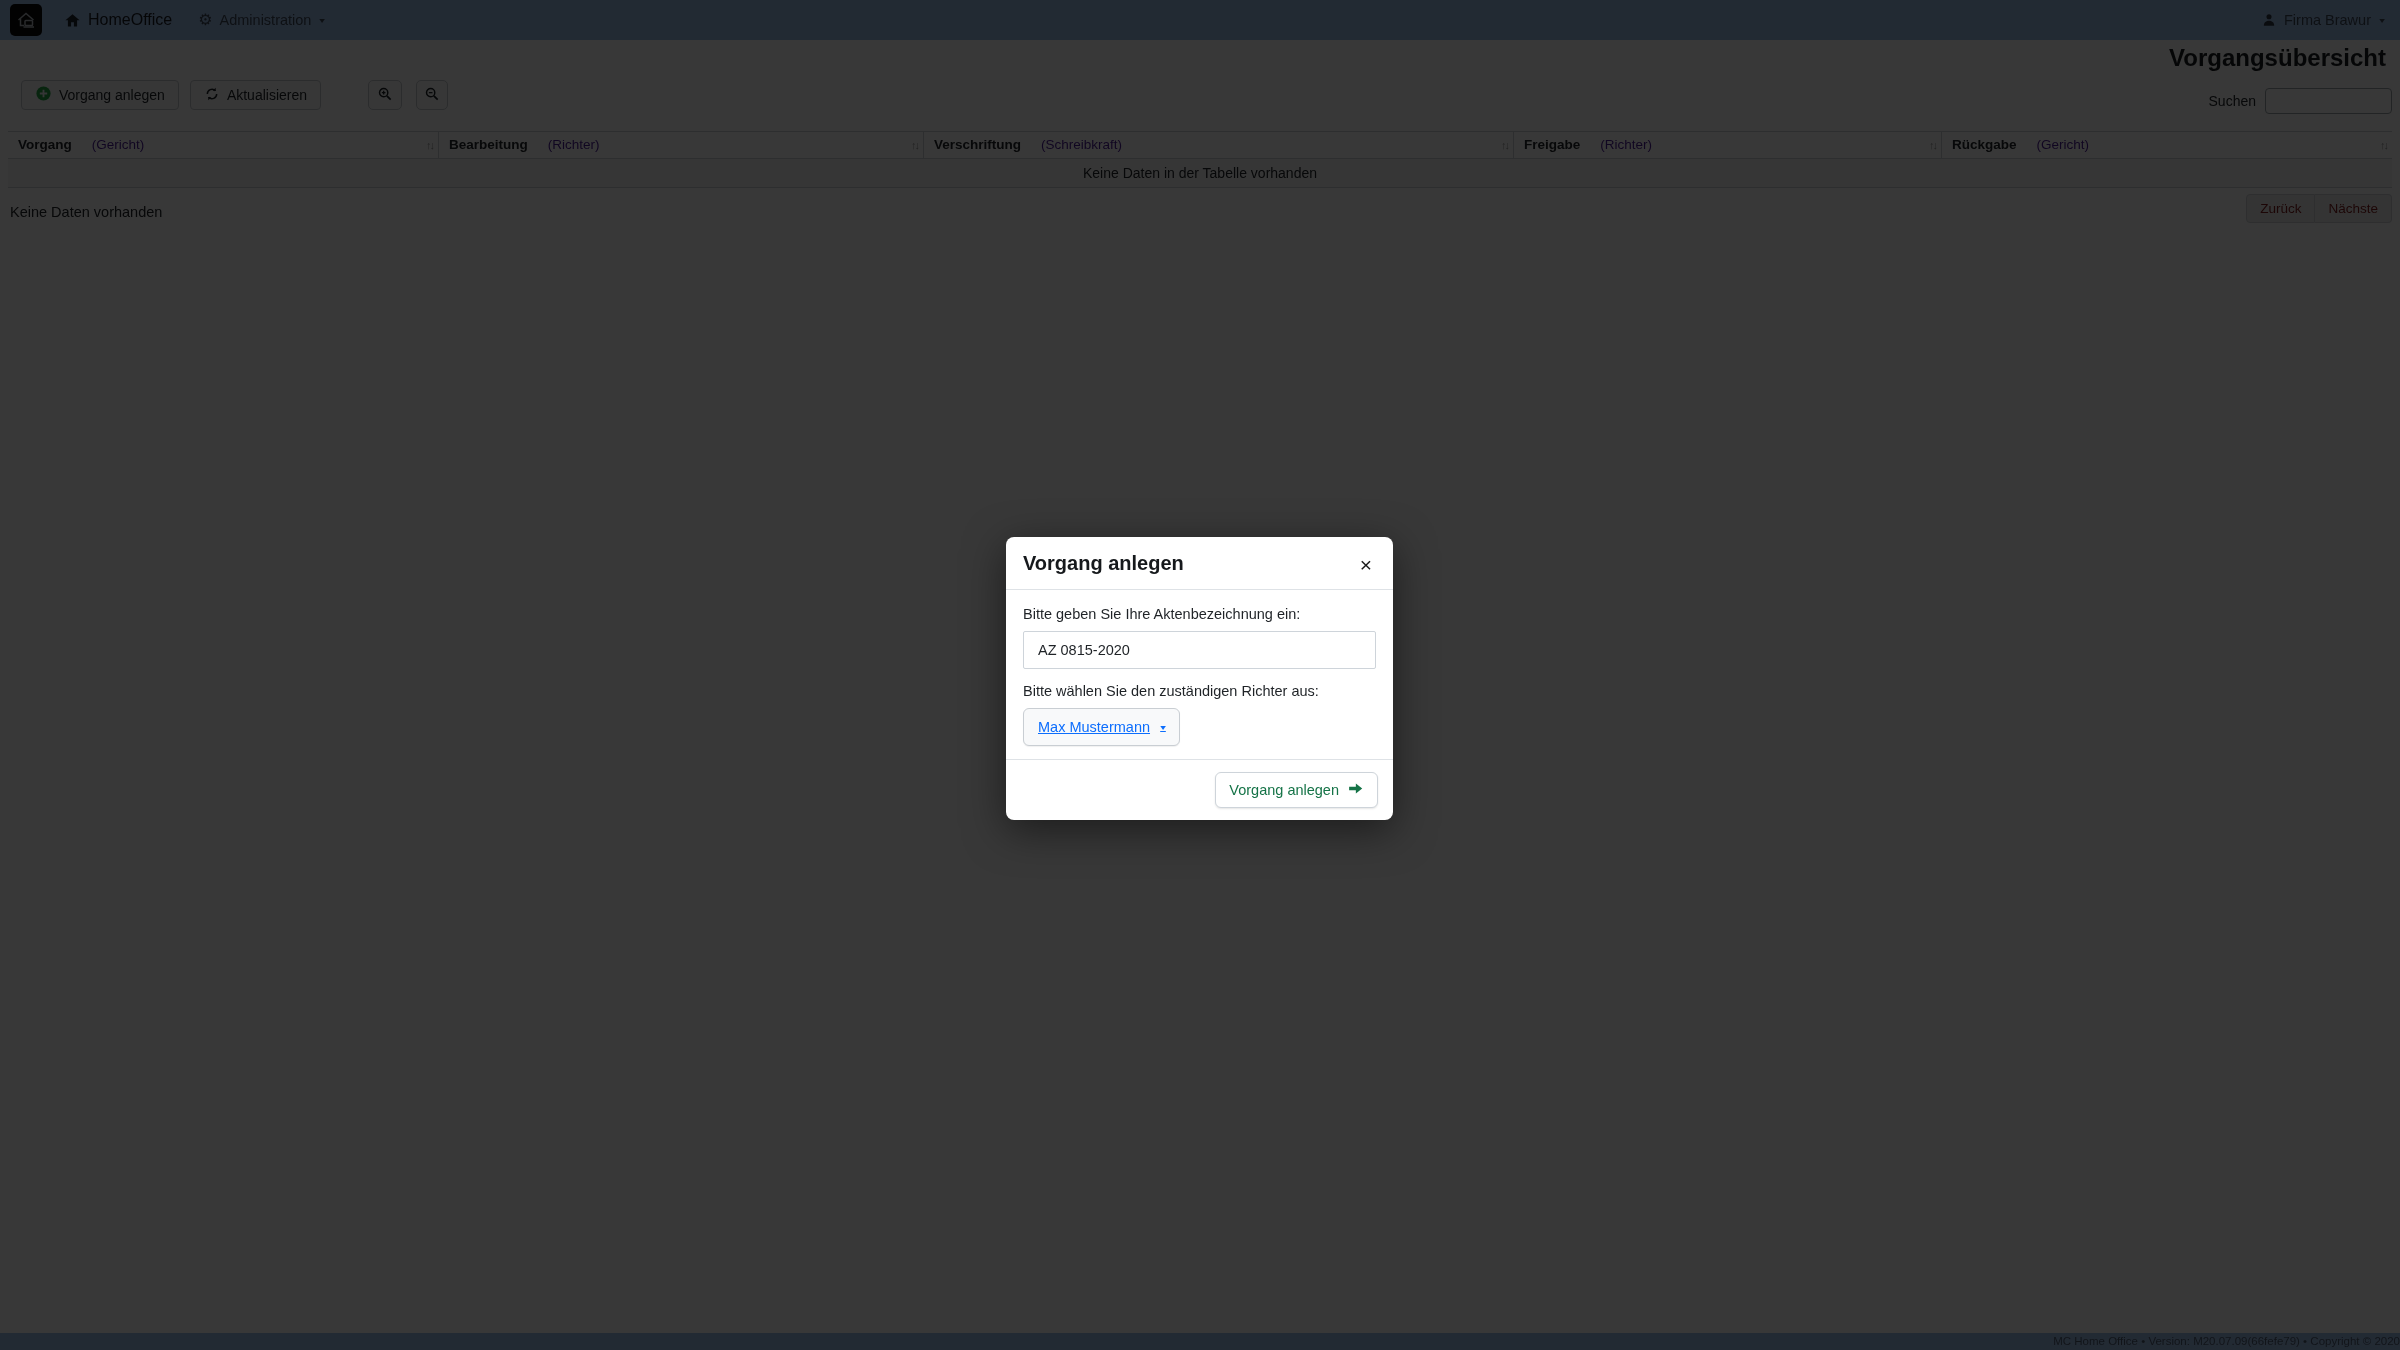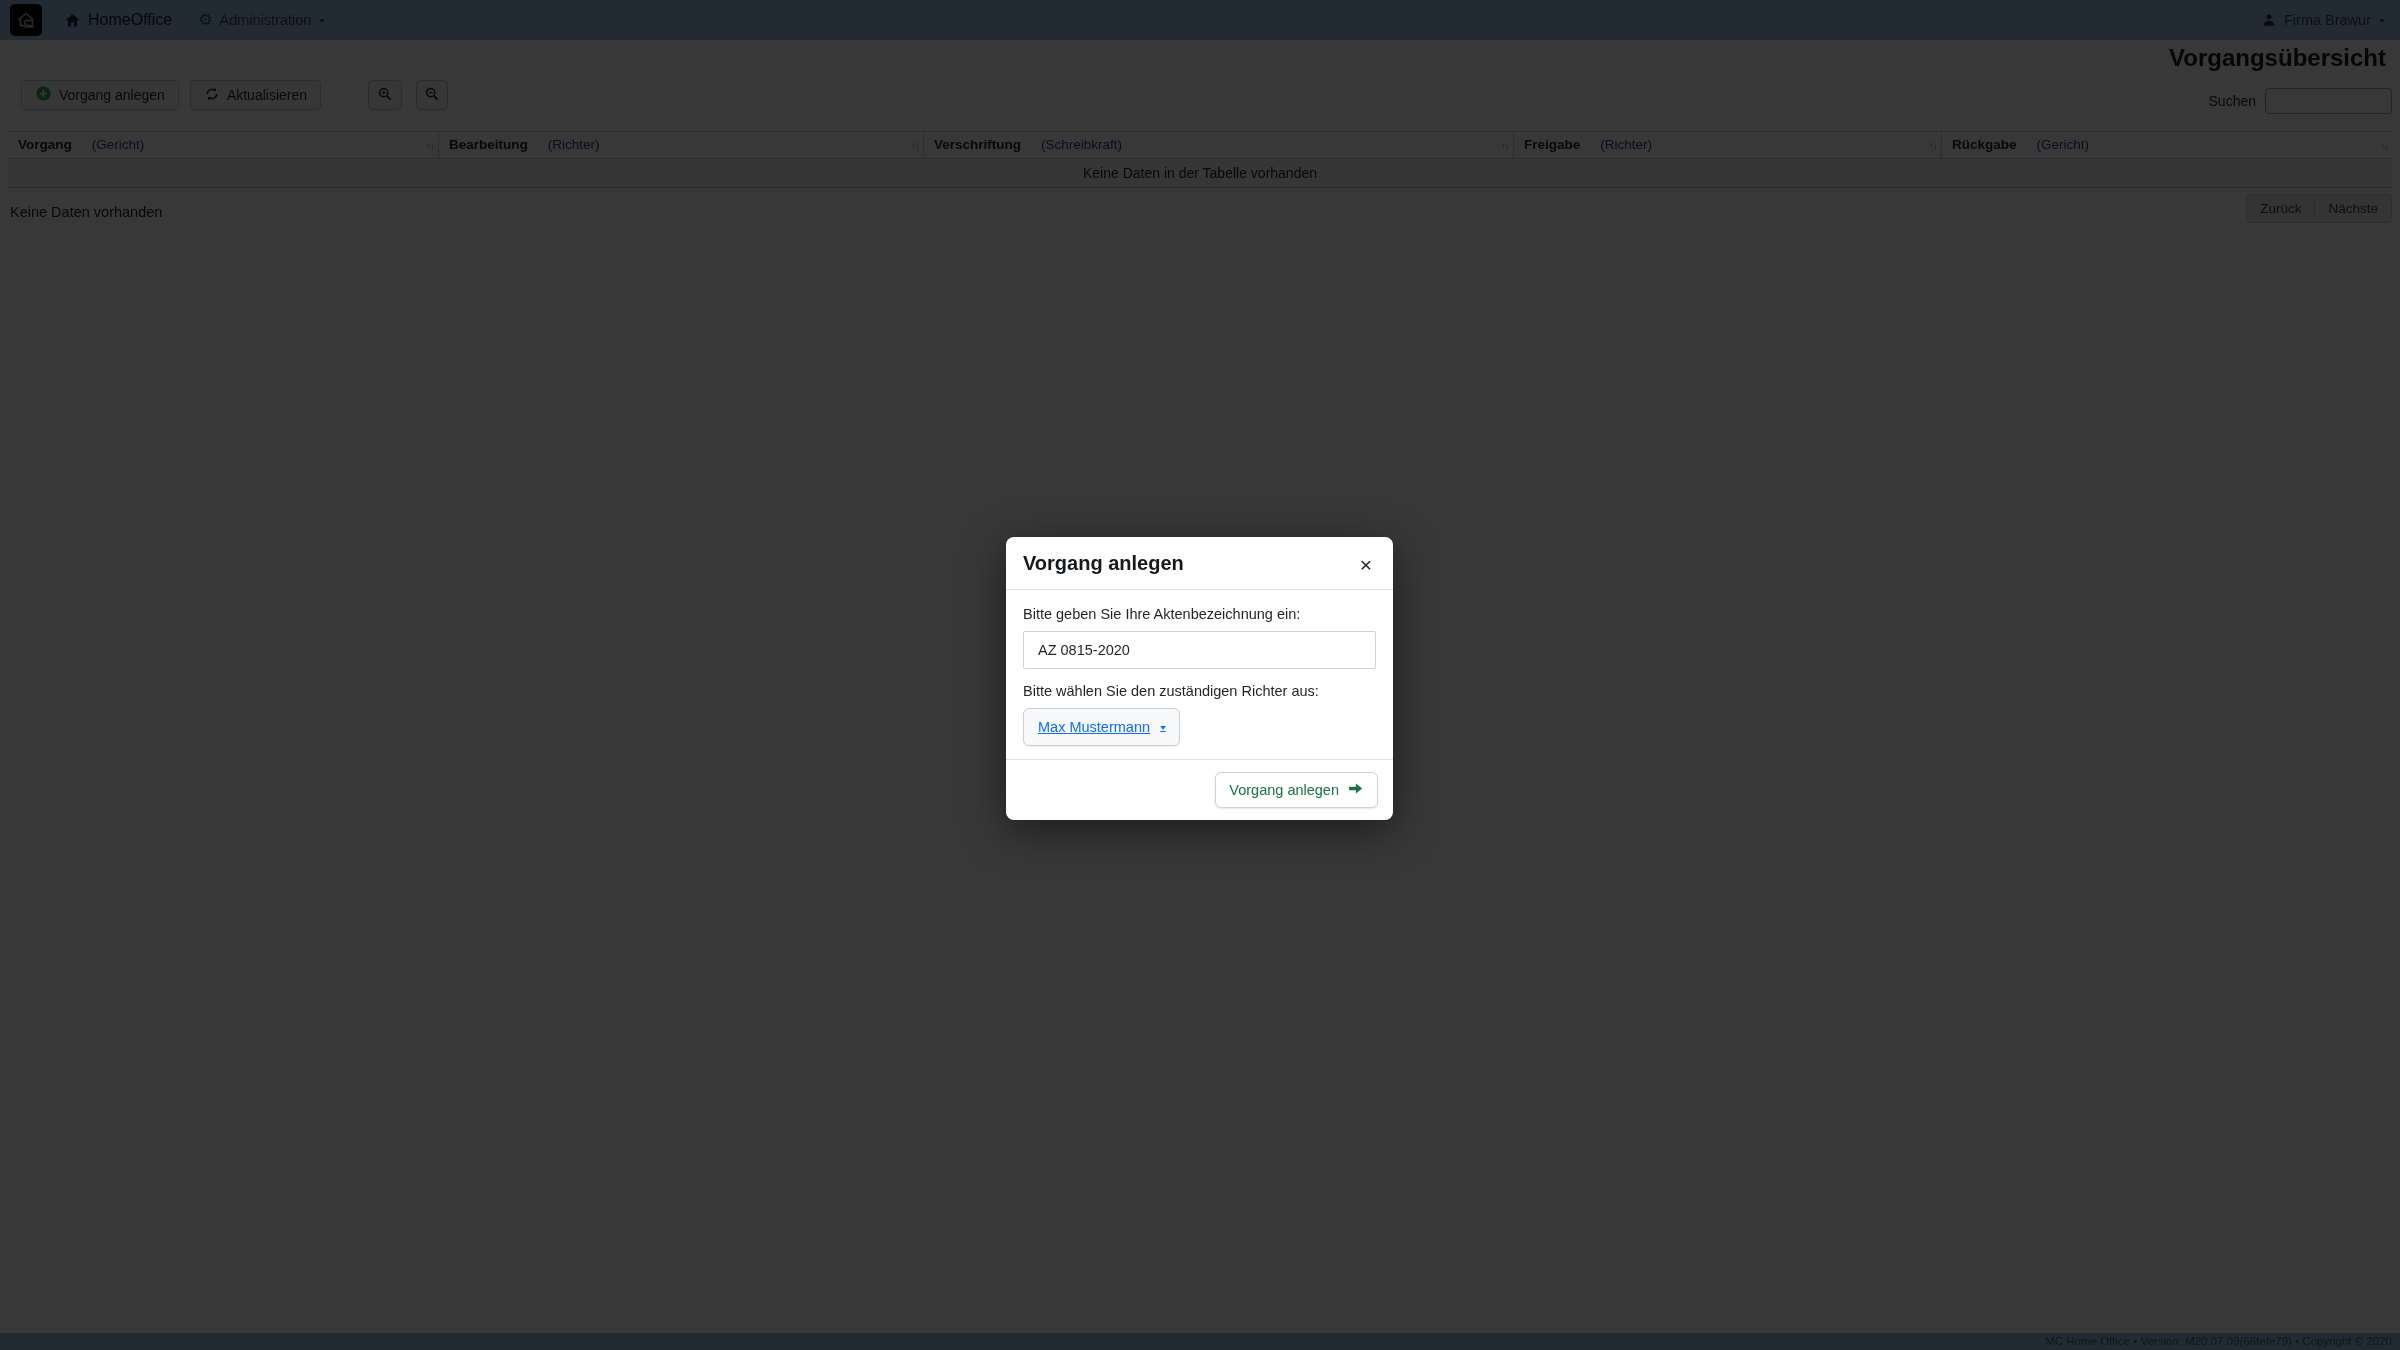--- a/index.html
+++ b/index.html
@@ -58,27 +58,27 @@
   .th .s{color:#4c1d95;margin-left:20px;}
   .sort{position:absolute;right:5px;top:50%;transform:translateY(-50%);font-size:11px;
         color:rgba(0,0,0,.42);letter-spacing:-2px;white-space:nowrap;}
   .empty-row{height:29px;display:flex;align-items:center;justify-content:center;background:#f7f7f7;
              border-bottom:1px solid #cdd1d5;font-size:14px;color:#212529;}
   .table-info{position:absolute;top:204px;left:10px;font-size:14.5px;color:#212529;z-index:1;}
 
   
   .paginate{position:absolute;top:194px;right:8px;display:flex;z-index:1;}
   .page-btn{height:29px;padding:0 13px;background:#ececec;border:1px solid #cfd3d7;font-size:13.5px;
-            color:#14532d;display:flex;align-items:center;cursor:default;font-family:inherit;}
+            color:#7f1d1d;display:flex;align-items:center;cursor:default;font-family:inherit;}
   .page-btn.prev{border-radius:4px 0 0 4px;}
   .page-btn.next{border-radius:0 4px 4px 0;border-left:none;}
 
   
   .app-footer{position:absolute;bottom:0;left:0;right:0;height:17px;background:var(--navbar-bg);
-              font-size:11.5px;line-height:17px;text-align:right;padding-right:8px;
+              font-size:11.5px;line-height:17px;text-align:right;padding-right:0;
               color:rgba(0,0,0,.52);z-index:1;}
 
   
   .backdrop{position:absolute;inset:0;background:rgba(0,0,0,.78);z-index:5;}
   .modal{position:absolute;left:1006px;top:537px;width:387px;background:#fff;border-radius:8px;
          z-index:10;box-shadow:0 10px 40px rgba(0,0,0,.5);}
   .modal-header{display:flex;align-items:flex-start;justify-content:space-between;
                 padding:15px 17px 12px;border-bottom:1px solid #dee2e6;}
   .modal-title{font-size:20px;font-weight:700;color:#16191c;}
   .modal-close{font-size:21px;line-height:1;color:#1a1a1a;background:none;border:none;

